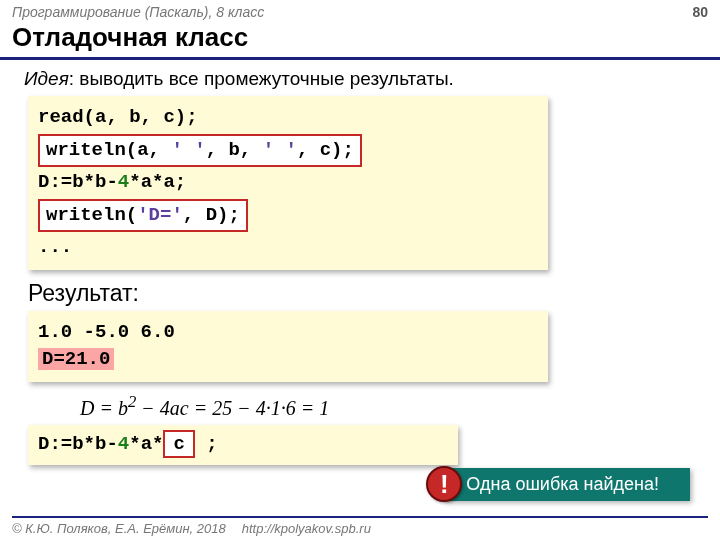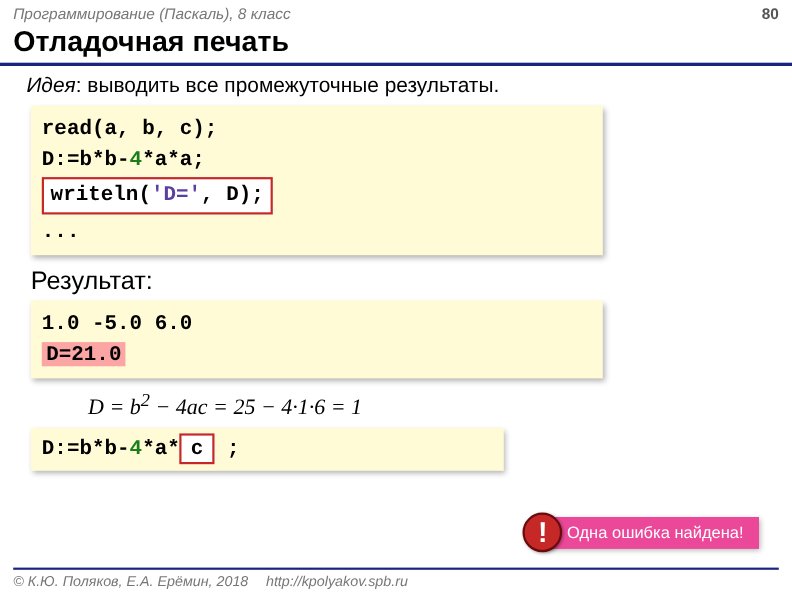--- a/index.html
+++ b/index.html
@@ -64,24 +64,24 @@
     border: 2px solid #c62828;
     padding: 1px 8px;
     font-style: normal;
   }
   .callout {
     position: absolute;
     right: 30px; bottom: 38px;
     display: flex; align-items: center;
   }
   .callout-box {
-    background: #ec4899;
+    background: #0f766e;
     color: #fff;
-    padding: 6px 14px 6px 22px;
-    font-size: 15px;
+    padding: 6px 31px 6px 22px;
+    font-size: 18px;
     box-shadow: 2px 2px 5px rgba(0,0,0,.3);
   }
   .bang {
     width: 36px; height: 36px;
     background: #c62828;
     border: 2px solid #6a0b0b;
     border-radius: 50%;
     color: #fff;
     font-size: 26px; font-weight: bold;
     display: flex; align-items: center; justify-content: center;
@@ -99,28 +99,31 @@
   }
 </style>
 </head>
 <body>
 
 <div class="header">
   <span>Программирование (Паскаль), 8 класс</span>
   <span class="pagenum">80</span>
 </div>
 
-<div class="title">Отладочная печать</div>
+<div class="title">Отладочная класс</div>
 
 <div class="idea">
   <span class="em">Идея</span><span>: выводить все промежуточные результаты.</span>
 </div>
 
 <div class="codeblock wide">
   <div>read(a, b, c);</div>
+  <div class="hl-box">
+    <span>writeln(a, </span><span class="k-str">' '</span><span>, b, </span><span class="k-str">' '</span><span>, c);</span>
+  </div>
   <div>
     <span>D:=b*b-</span><span class="k-num">4</span><span>*a*a;</span>
   </div>
   <div class="hl-box">
     <span>writeln(</span><span class="k-str">'D='</span><span>, D);</span>
   </div>
   <div>...</div>
 </div>
 
 <div class="result-label">Результат:</div>

